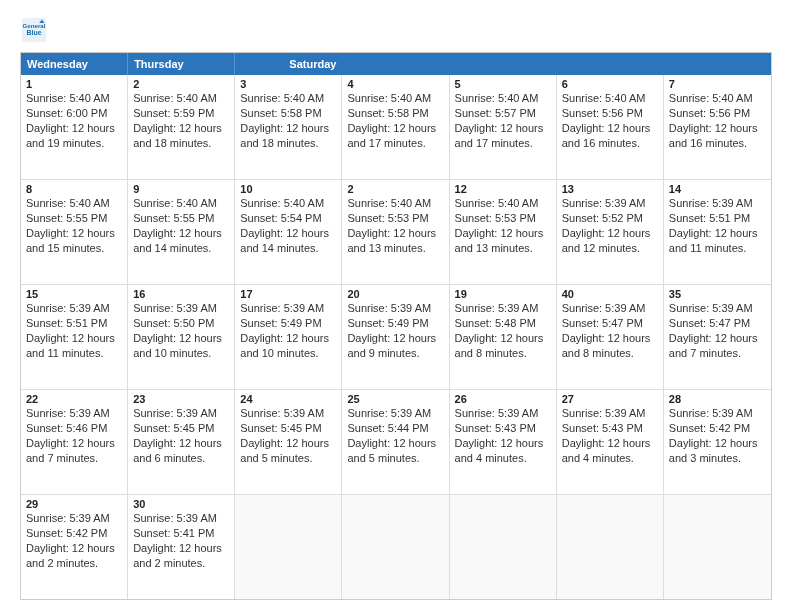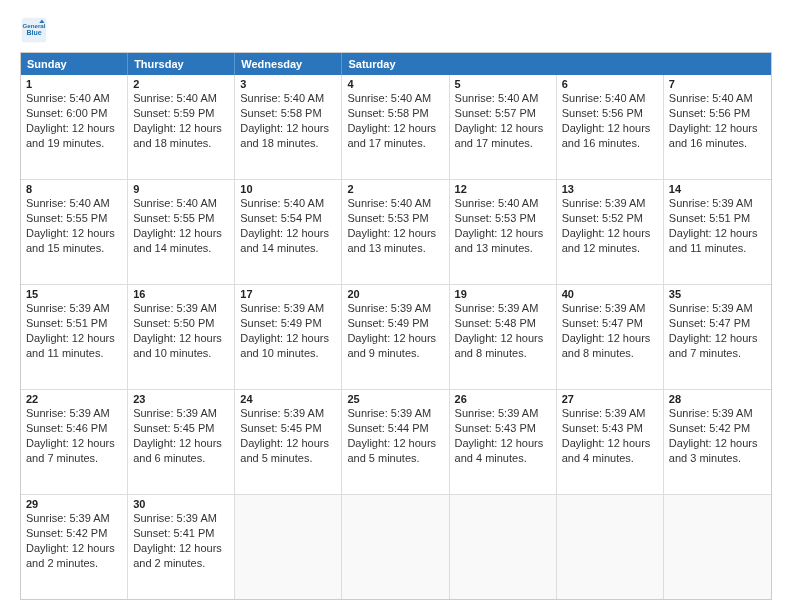--- a/index.html
+++ b/index.html
@@ -63,21 +63,21 @@
       background: #2a75bb;
     }
     .cal-header-cell {
       color: #fff;
       font-size: 11px;
       font-weight: bold;
       padding: 5px 6px;
       text-align: left;
       border-right: 1px solid #5a95cb;
     }
-    .cal-header-cell:last-child { border-right: none; }
+    .cal-header-cell:last-child { border-right: none; text-align: right; }
     .cal-body {
       display: flex;
       flex-direction: column;
       flex: 1;
     }
     .cal-row {
       display: grid;
       grid-template-columns: repeat(7, 1fr);
       flex: 1;
       border-top: 1px solid #ddd;
@@ -123,23 +123,22 @@
       </div>
     </div>
     <div class="title-block">
       <div class="month-title"></div>
       <div class="location"></div>
     </div>
   </div>
 
   <div class="calendar">
     <div class="cal-header" id="cal-header">
-        <div class="cal-header-cell">Sunday</div>
+        <div class="cal-header-cell">Wednesday</div>
         <div class="cal-header-cell">Thursday</div>
-        <div class="cal-header-cell">Wednesday</div>
         <div class="cal-header-cell">Saturday</div>
       </div>
     <div class="cal-body" id="cal-body">
         <div class="cal-row">
           <div class="cal-cell">
             <span class="day-num">1</span>
             <div class="cell-text" style="white-space: pre-line;">Sunrise: 5:40 AM
 Sunset: 6:00 PM
 Daylight: 12 hours
 and 19 minutes.</div>

